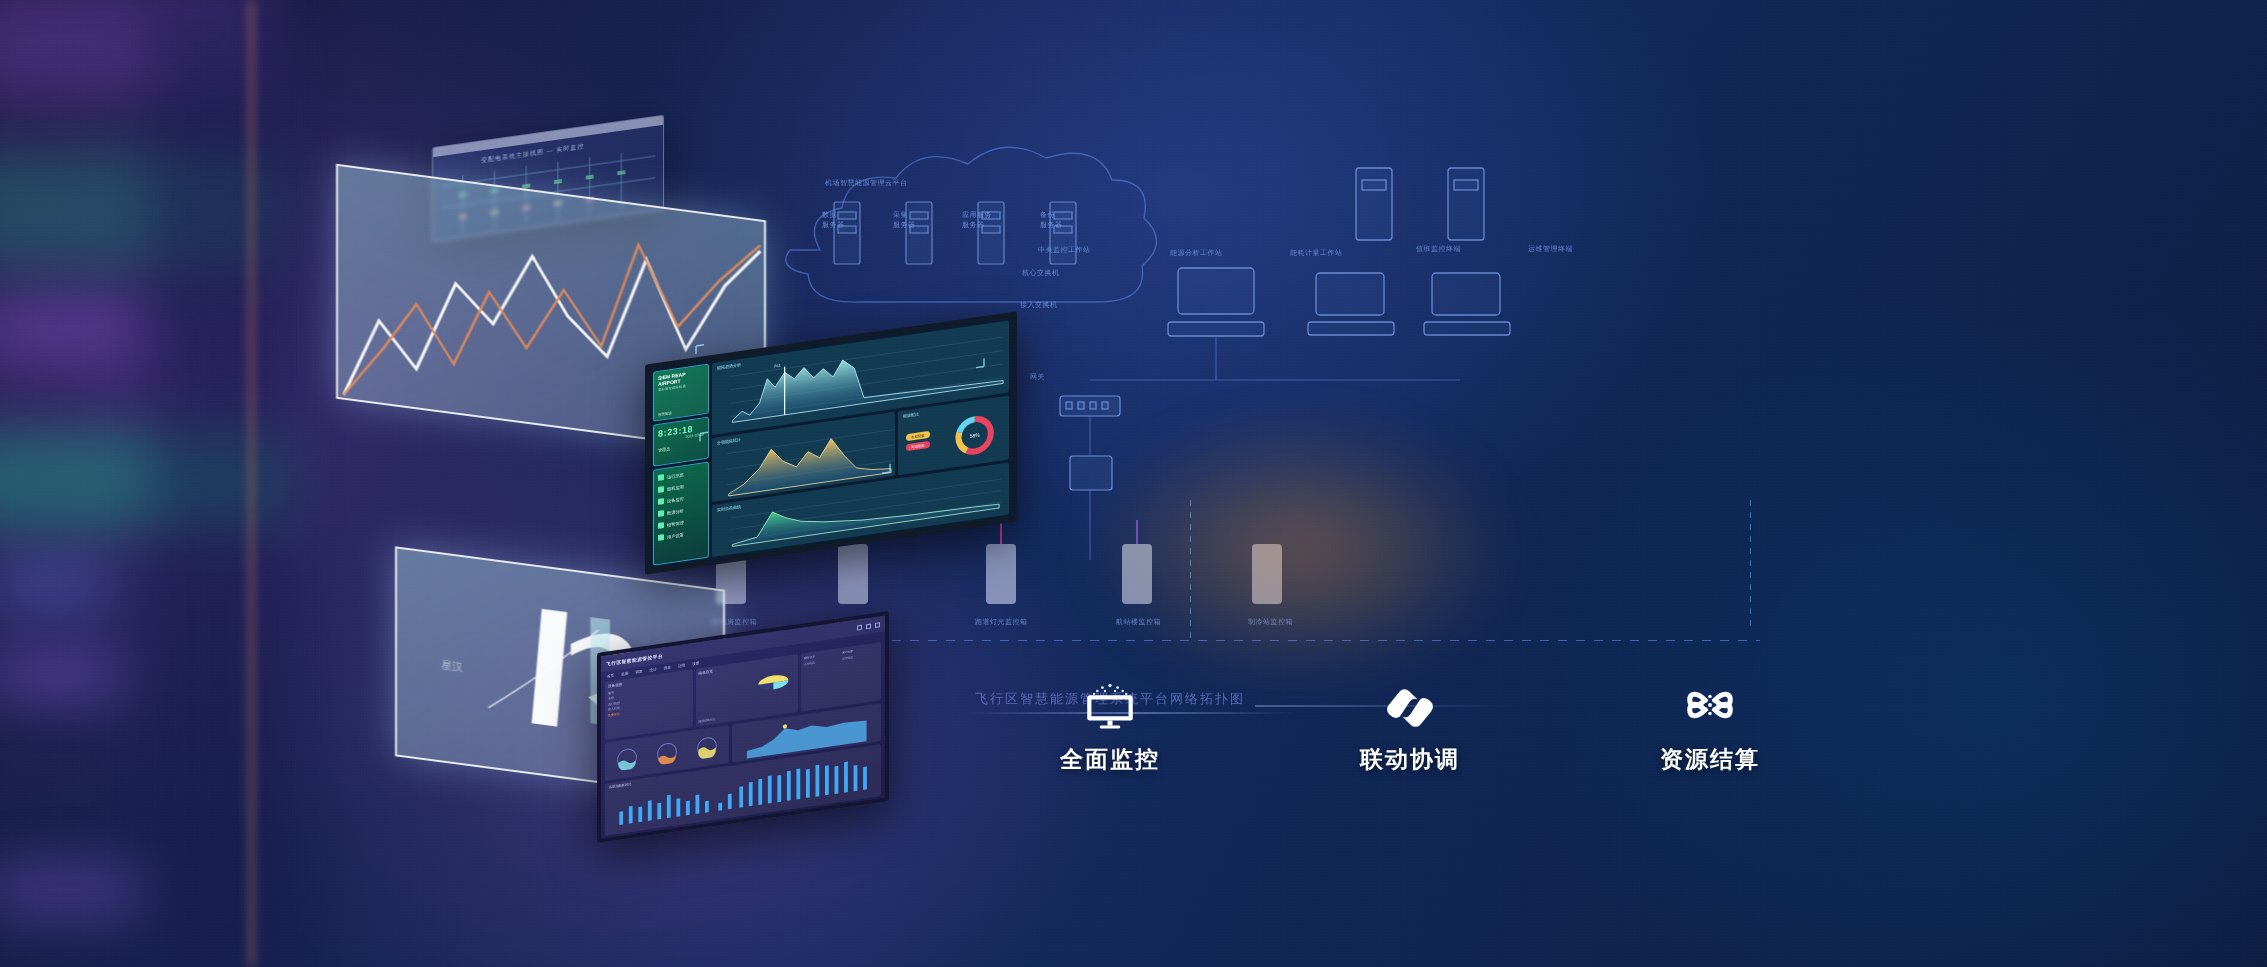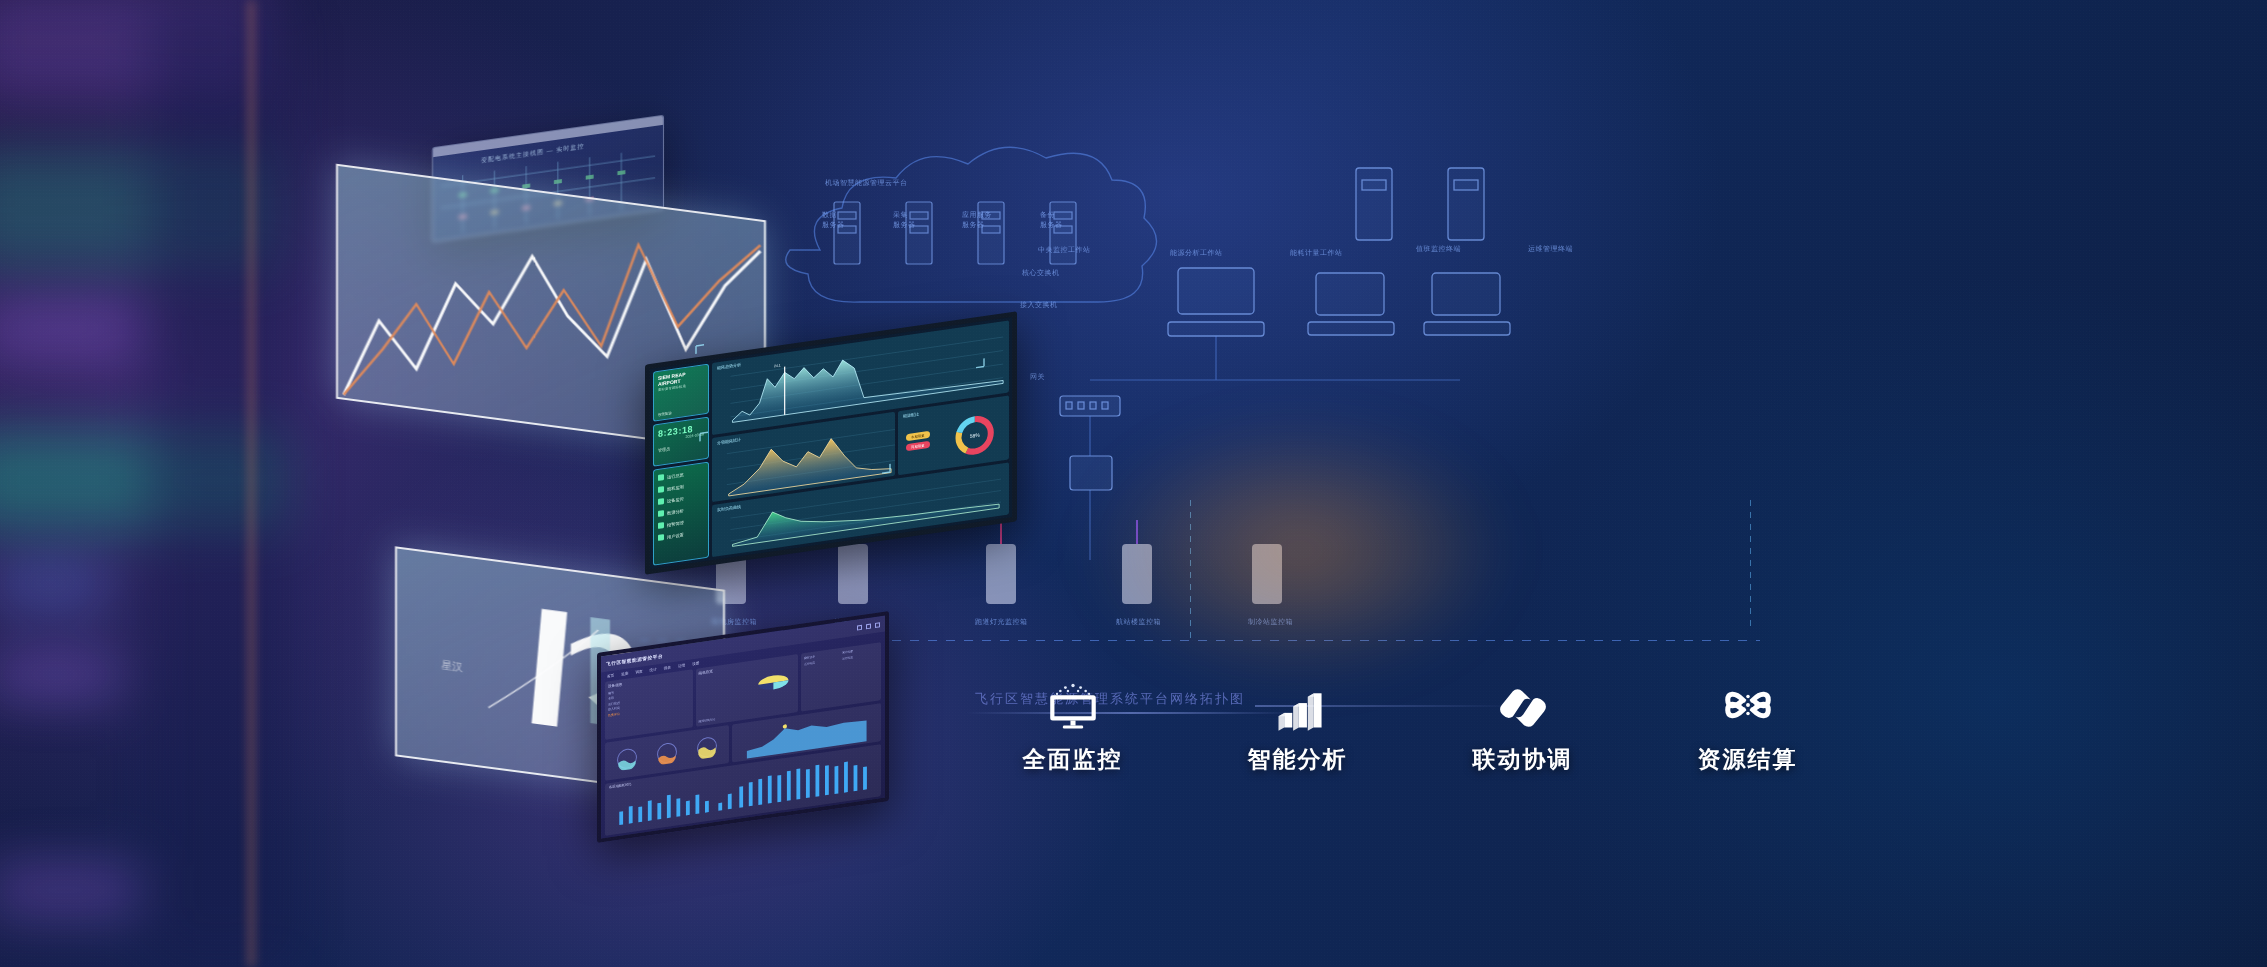--- a/index.html
+++ b/index.html
@@ -497,38 +497,20 @@
             <circle cx="26" cy="9" r="1.4"></circle>
               <circle cx="38" cy="9" r="1.4"></circle>
             <circle cx="13" cy="12.5" r="1.3"></circle>
               <circle cx="51" cy="12.5" r="1.3"></circle>
           </g>
         </svg>
       </div>
       <div class="lbl">全面监控</div>
     </div>
 
-    <div class="feat">
-      <div class="ico">
-        <svg viewBox="0 0 64 56" width="52" height="48">
-          <g fill="#ffffff">
-            <path d="M8 38 l7 -4 v18 l-7 4 z" opacity=".85"></path>
-              <path d="M8 38 l7 -4 h10 l-7 4 z" opacity=".6"></path>
-            <path d="M15 34 h10 v18 h-10 z"></path>
-            <path d="M26 26 l7 -4 v30 l-7 4 z" opacity=".85"></path>
-              <path d="M26 26 l7 -4 h10 l-7 4 z" opacity=".6"></path>
-            <path d="M33 22 h10 v30 h-10 z"></path>
-            <path d="M44 14 l7 -4 v42 l-7 4 z" opacity=".85"></path>
-              <path d="M44 14 l7 -4 h10 l-7 4 z" opacity=".6"></path>
-            <path d="M51 10 h10 v42 h-10 z"></path>
-          </g>
-        </svg>
-      </div>
-      <div class="lbl">智能分析</div>
-    </div>
 
     <div class="feat">
       <div class="ico">
         <svg viewBox="0 0 64 56" width="54" height="48">
           <g fill="#ffffff">
             <path d="M20 8 a8 8 0 0 1 11 0 l10 10 a7 7 0 0 0 -9 2 l-12 18 a8 8 0 0 1 -11 -1 l-2 -2
                      a8 8 0 0 1 0 -11 z"></path>
             <path d="M44 48 a8 8 0 0 1 -11 0 l-10 -10 a7 7 0 0 0 9 -2 l12 -18 a8 8 0 0 1 11 1 l2 2
                      a8 8 0 0 1 0 11 z"></path>
           </g>

